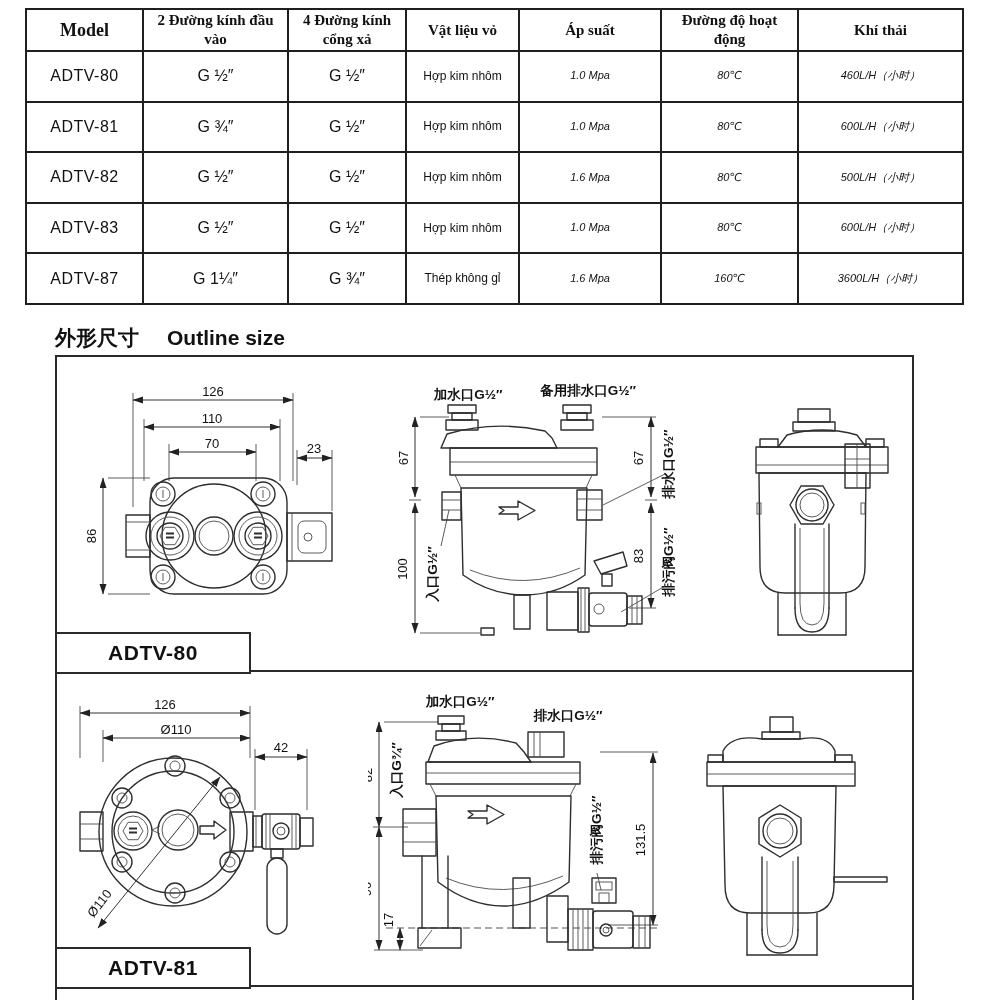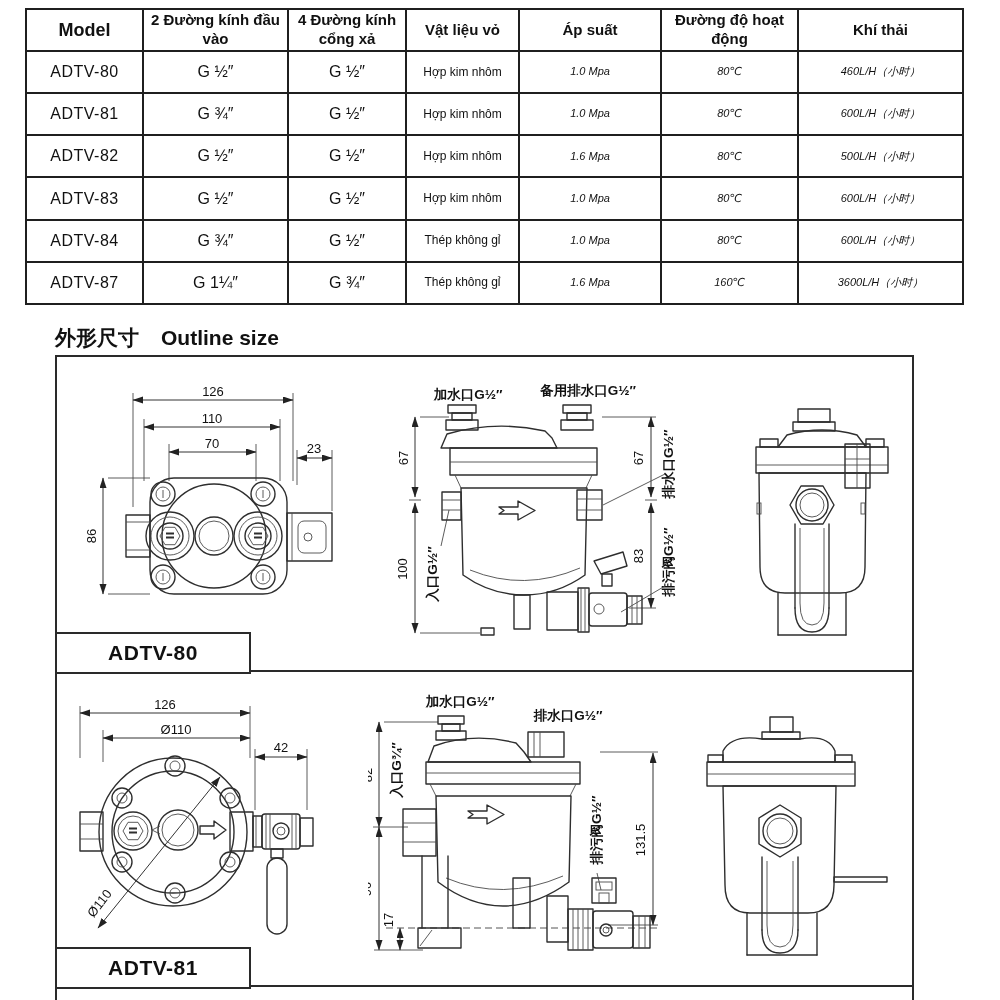--- a/index.html
+++ b/index.html
@@ -11,31 +11,31 @@
   }
   
   table.spec{
     position:absolute;left:25px;top:8px;width:937px;height:297px;
     border-collapse:collapse;table-layout:fixed;background:#fff;
   }
   table.spec th,table.spec td{
     border:2px solid #1f1f1f;text-align:center;vertical-align:middle;
     padding:0 4px;line-height:1.25;
   }
-  table.spec th{font-weight:bold;font-size:15px;}
+  table.spec th{font-weight:bold;font-size:15px;font-family:Liberation Serif, serif;}
   table.spec th.c0{font-size:18px;}
   table.spec thead tr{height:42px;}
   table.spec tbody tr{height:32px;}
   td.model{font-size:16px;letter-spacing:.5px;}
   td.gval{font-size:16px;}
   td.mat{font-size:12px;}
   td.num{font-size:11px;font-style:italic;}
   
   .outline-heading{position:absolute;left:55px;top:324px;font-weight:bold;font-size:21px;}
-  .outline-heading .en{margin-left:22px;}
+  .outline-heading .en{margin-left:28px;}
   .obox{position:absolute;left:55px;top:355px;width:855px;height:660px;border:2px solid #2a2a2a;}
   .hline{position:absolute;left:55px;width:857px;height:0;border-top:2px solid #2a2a2a;}
   .mlabel{
     position:absolute;left:55px;width:192px;height:38px;border:2px solid #2a2a2a;
     background:#fff;display:flex;align-items:center;justify-content:center;
     font-weight:bold;font-size:21px;letter-spacing:.5px;
   }
   svg.draw{position:absolute;}
   svg text{font-family:"Liberation Sans","DejaVu Sans",sans-serif;fill:#111;}
   text.dt{font-size:13px;}
@@ -106,29 +106,20 @@
         <td class="mat">Hợp kim nhôm</td>
         <td class="num">1.6 Mpa</td>
         <td class="num">80℃</td>
         <td class="num">500L/H（小时）</td>
       </tr>
       <tr>
         <td class="model">ADTV-83</td>
         <td class="gval">G ½″</td>
         <td class="gval">G ½″</td>
         <td class="mat">Hợp kim nhôm</td>
-        <td class="num">1.0 Mpa</td>
-        <td class="num">80℃</td>
-        <td class="num">600L/H（小时）</td>
-      </tr>
-      <tr>
-        <td class="model">ADTV-84</td>
-        <td class="gval">G ¾″</td>
-        <td class="gval">G ½″</td>
-        <td class="mat">Thép không gỉ</td>
         <td class="num">1.0 Mpa</td>
         <td class="num">80℃</td>
         <td class="num">600L/H（小时）</td>
       </tr>
       <tr>
         <td class="model">ADTV-87</td>
         <td class="gval">G 1¼″</td>
         <td class="gval">G ¾″</td>
         <td class="mat">Thép không gỉ</td>
         <td class="num">1.6 Mpa</td>

